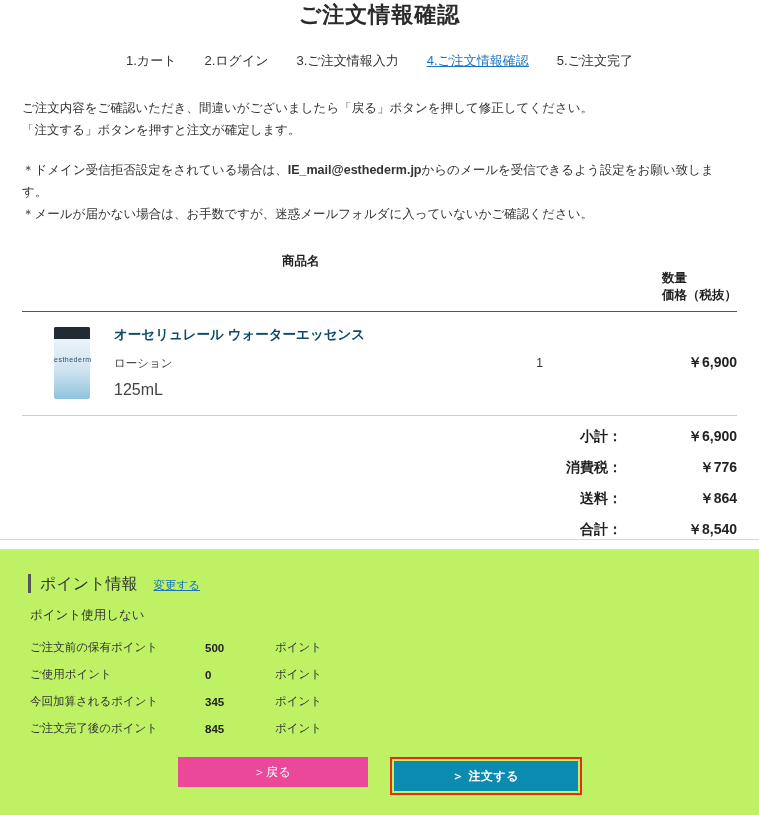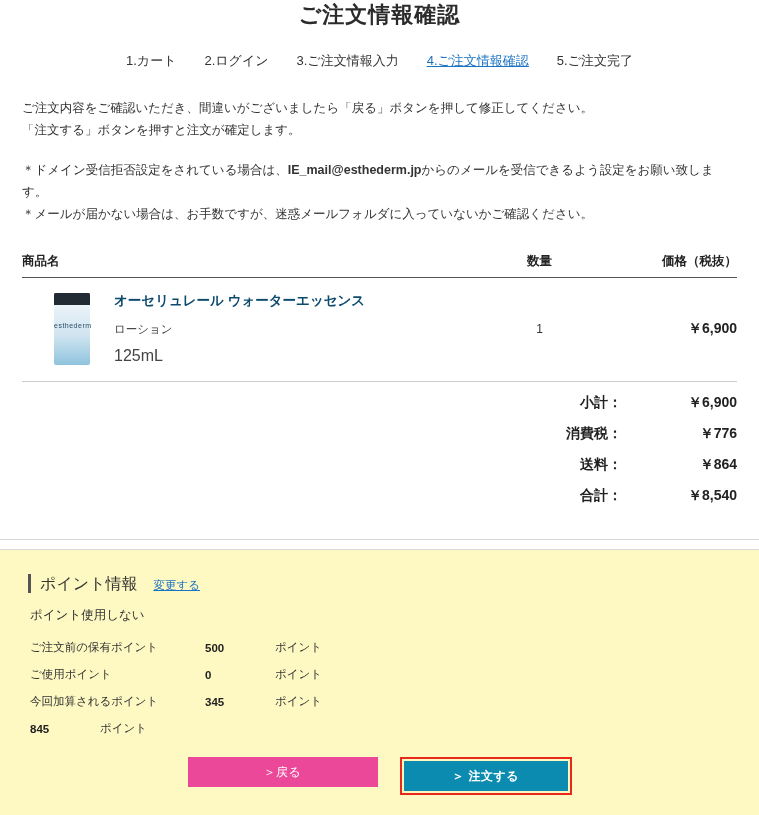--- a/index.html
+++ b/index.html
@@ -81,20 +81,21 @@
     width: 715px;
   }
   .items-head {
     display: flex;
     align-items: flex-end;
     border-bottom: 1px solid #555555;
     padding-bottom: 7px;
     font-size: 12.5px;
     font-weight: bold;
     color: #222222;
+    flex-direction: column;
   }
   .col-name { width: 455px; }
   .col-qty  { width: 125px; text-align: center; }
   .col-price{ width: 135px; text-align: right; }
 
   .item-row {
     display: flex;
     align-items: center;
     border-bottom: 1px solid #cccccc;
     padding: 14px 0 16px 0;
@@ -193,21 +194,21 @@
     color: #222222;
   }
 
   
   .points-card {
     position: absolute;
     left: 0;
     top: 549px;
     width: 759px;
     height: 266px;
-    background: #fef9c3;
+    background: #bef264;
     border-top: 1px solid #d8d8d8;
     box-sizing: border-box;
   }
   .points-header {
     display: flex;
     align-items: baseline;
     margin: 24px 0 0 28px;
   }
   .points-title {
     font-size: 16px;
@@ -278,21 +279,21 @@
   .btn-back {
     background: #ec4899;
   }
   .btn-order-wrap {
     border: 2px solid #e8291c;
     padding: 2px;
     display: inline-block;
   }
   .btn-order {
     background: #0c8bb0;
-    width: 164px;
+    width: 184px;
     height: 30px;
     font-weight: bold;
   }
 </style>
 </head>
 <body>
 
 <div class="page">
 
   <div class="card">
@@ -381,20 +382,21 @@
         <div class="pt-label">ご使用ポイント</div>
         <div class="pt-value">0</div>
         <div class="pt-unit">ポイント</div>
       </div>
       <div class="pt-row">
         <div class="pt-label">今回加算されるポイント</div>
         <div class="pt-value">345</div>
         <div class="pt-unit">ポイント</div>
       </div>
       <div class="pt-row">
+        <div class="pt-label">ご注文完了後のポイント</div>
         <div class="pt-value">845</div>
         <div class="pt-unit">ポイント</div>
       </div>
     </div>
   </div>
 
   <div class="button-bar">
     <button class="btn btn-back">＞戻る</button>
     <div class="btn-order-wrap">
       <button class="btn btn-order">＞ 注文する</button>

